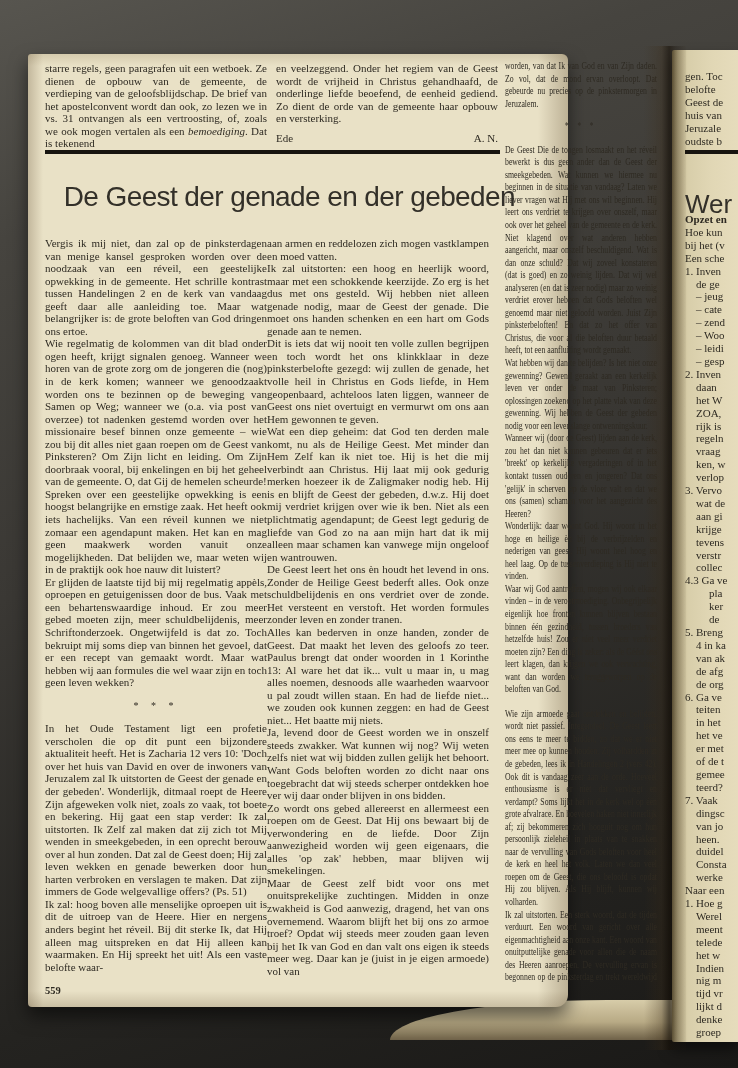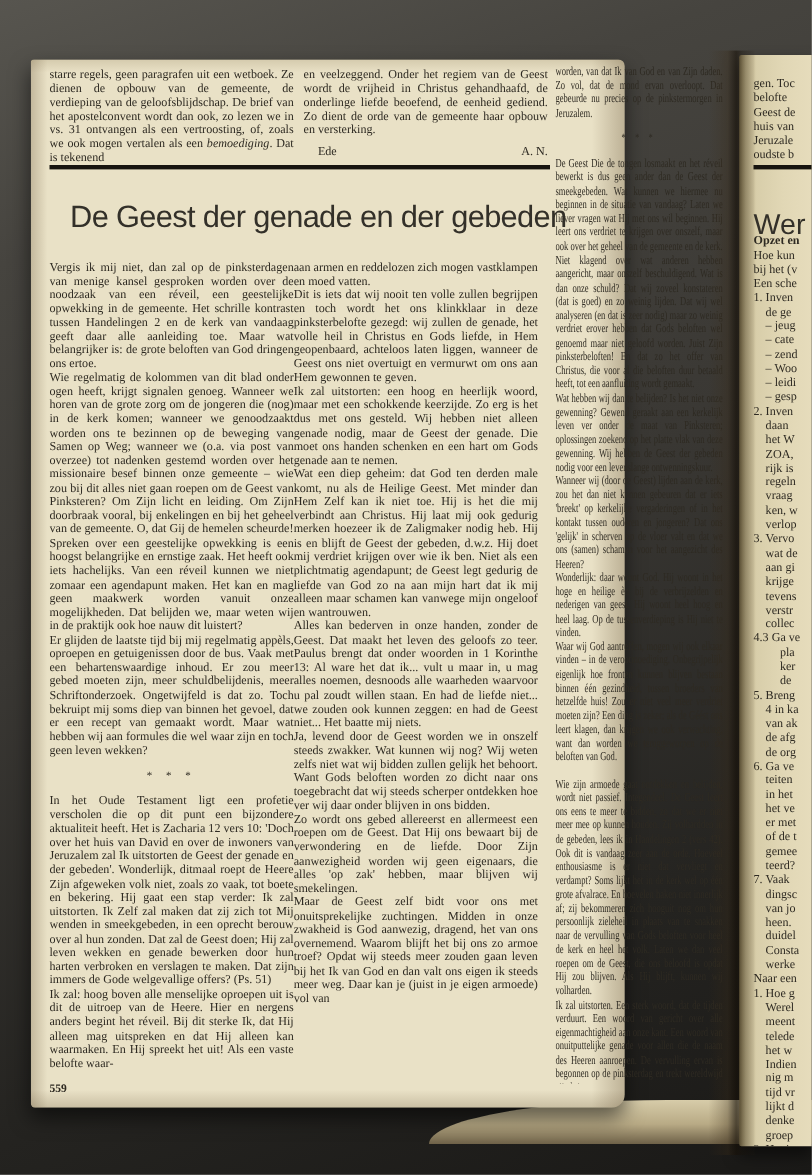--- a/index.html
+++ b/index.html
@@ -33,21 +33,21 @@
   .spine-shadow{
     position:absolute;left:644px;top:46px;width:42px;height:1004px;z-index:4;pointer-events:none;
     background:linear-gradient(90deg, rgba(59,44,24,0) 0%, rgba(59,44,24,.30) 42%, rgba(24,17,8,.58) 60%, rgba(24,17,8,.30) 74%, rgba(59,44,24,.05) 100%);
   }
   .serif{font-size:11px;line-height:12.55px;color:#2e2a22;text-align:justify;}
   .serif p{margin:0;}
   .serif p.gap{margin-top:12px;}
   .sep{text-align:center;letter-spacing:5px;font-size:10px;margin:11px 0 10px 0;color:#2e2a22;}
   .pl-top-cols{position:absolute;left:17px;top:8px;width:454px;height:88px;display:flex;gap:9px;overflow:hidden;}
   .tcol{width:222px;}
-  .sig-row{display:flex;justify-content:space-between;margin-top:7px;text-align:center;margin-left:13px;}
+  .sig-row{display:flex;justify-content:space-between;margin-top:7px;text-align:center;}
   .pl-rule{position:absolute;left:17px;top:96px;width:455px;height:4px;background:#17140f;}
   .pl-headline{
     position:absolute;left:15px;top:127px;width:472px;
     font-family:"Liberation Sans", sans-serif;font-size:28px;letter-spacing:-0.6px;
     color:#333029;white-space:nowrap;font-weight:400;text-align:right;
   }
   .pl-body{position:absolute;left:17px;top:183px;width:454px;height:746px;display:flex;gap:0;overflow:hidden;}
   .bcol{width:222px;}
   .pl-col3{position:absolute;left:477px;top:5px;width:152px;height:926px;overflow:hidden;}
   .col3-scale{width:215px;transform:scaleX(0.707);transform-origin:top left;}
@@ -94,23 +94,24 @@
         <p>Vergis ik mij niet, dan zal op de pinksterdagen van menige kansel gesproken worden over de noodzaak van een réveil, een geestelijke opwekking in de gemeente. Het schrille kontrast tussen Handelingen 2 en de kerk van vandaag geeft daar alle aanleiding toe. Maar wat belangrijker is: de grote beloften van God dringen ons ertoe.</p>
         <p>Wie regelmatig de kolommen van dit blad onder ogen heeft, krijgt signalen genoeg. Wanneer we horen van de grote zorg om de jongeren die (nog) in de kerk komen; wanneer we genoodzaakt worden ons te bezinnen op de beweging van Samen op Weg; wanneer we (o.a. via post van overzee) tot nadenken gestemd worden over het missionaire besef binnen onze gemeente – wie zou bij dit alles niet gaan roepen om de Geest van Pinksteren? Om Zijn licht en leiding. Om Zijn doorbraak vooral, bij enkelingen en bij het geheel van de gemeente. O, dat Gij de hemelen scheurde!</p>
         <p>Spreken over een geestelijke opwekking is een hoogst belangrijke en ernstige zaak. Het heeft ook iets hachelijks. Van een réveil kunnen we niet zomaar een agendapunt maken. Het kan en mag geen maakwerk worden vanuit onze mogelijkheden. Dat belijden we, maar weten wij in de praktijk ook hoe nauw dit luistert?</p>
         <p>Er glijden de laatste tijd bij mij regelmatig appèls, oproepen en getuigenissen door de bus. Vaak met een behartenswaardige inhoud. Er zou meer gebed moeten zijn, meer schuldbelijdenis, meer Schriftonderzoek. Ongetwijfeld is dat zo. Toch bekruipt mij soms diep van binnen het gevoel, dat er een recept van gemaakt wordt. Maar wat hebben wij aan formules die wel waar zijn en toch geen leven wekken?</p>
         <div class="sep">* * *</div>
         <p>In het Oude Testament ligt een profetie verscholen die op dit punt een bijzondere aktualiteit heeft. Het is Zacharia 12 vers 10: 'Doch over het huis van David en over de inwoners van Jeruzalem zal Ik uitstorten de Geest der genade en der gebeden'. Wonderlijk, ditmaal roept de Heere Zijn afgeweken volk niet, zoals zo vaak, tot boete en bekering. Hij gaat een stap verder: Ik zal uitstorten. Ik Zelf zal maken dat zij zich tot Mij wenden in smeekgebeden, in een oprecht berouw over al hun zonden. Dat zal de Geest doen; Hij zal leven wekken en genade bewerken door hun harten verbroken en verslagen te maken. Dat zijn immers de Gode welgevallige offers? (Ps. 51)</p>
         <p>Ik zal: hoog boven alle menselijke oproepen uit is dit de uitroep van de Heere. Hier en nergens anders begint het réveil. Bij dit sterke Ik, dat Hij alleen mag uitspreken en dat Hij alleen kan waarmaken. En Hij spreekt het uit! Als een vaste belofte waar-</p>
       </div>
     <div class="bcol serif">
         <p>aan armen en reddelozen zich mogen vastklampen en moed vatten.</p>
+        <p>Ik zal uitstorten: een hoog en heerlijk woord, maar met een schokkende keerzijde. Zo erg is het dus met ons gesteld. Wij hebben niet alleen genade nodig, maar de Geest der genade. Die moet ons handen schenken en een hart om Gods genade aan te nemen.</p>
         <p>Dit is iets dat wij nooit ten volle zullen begrijpen en toch wordt het ons klinkklaar in deze pinksterbelofte gezegd: wij zullen de genade, het volle heil in Christus en Gods liefde, in Hem geopenbaard, achteloos laten liggen, wanneer de Geest ons niet overtuigt en vermurwt om ons aan Hem gewonnen te geven.</p>
-        <p>Ik zal uitstorten: een hoog en heerlijk woord, maar met een schokkende keerzijde. Zo erg is het dus met ons gesteld. Wij hebben niet alleen genade nodig, maar de Geest der genade. Die moet ons handen schenken en een hart om Gods genade aan te nemen.</p>
         <p>Wat een diep geheim: dat God ten derden male komt, nu als de Heilige Geest. Met minder dan Hem Zelf kan ik niet toe. Hij is het die mij verbindt aan Christus. Hij laat mij ook gedurig merken hoezeer ik de Zaligmaker nodig heb. Hij is en blijft de Geest der gebeden, d.w.z. Hij doet mij verdriet krijgen over wie ik ben. Niet als een plichtmatig agendapunt; de Geest legt gedurig de liefde van God zo na aan mijn hart dat ik mij alleen maar schamen kan vanwege mijn ongeloof en wantrouwen.</p>
+        <p>De Geest leert het ons èn houdt het levend in ons. Zonder de Heilige Geest bederft alles. Ook onze schuldbelijdenis en ons verdriet over de zonde. Het versteent en verstoft. Het worden formules zonder leven en zonder tranen.</p>
         <p>Alles kan bederven in onze handen, zonder de Geest. Dat maakt het leven des geloofs zo teer. Paulus brengt dat onder woorden in 1 Korinthe 13: Al ware het dat ik... vult u maar in, u mag alles noemen, desnoods alle waarheden waarvoor u pal zoudt willen staan. En had de liefde niet... we zouden ook kunnen zeggen: en had de Geest niet... Het baatte mij niets.</p>
         <p>Ja, levend door de Geest worden we in onszelf steeds zwakker. Wat kunnen wij nog? Wij weten zelfs niet wat wij bidden zullen gelijk het behoort. Want Gods beloften worden zo dicht naar ons toegebracht dat wij steeds scherper ontdekken hoe ver wij daar onder blijven in ons bidden.</p>
         <p>Zo wordt ons gebed allereerst en allermeest een roepen om de Geest. Dat Hij ons bewaart bij de verwondering en de liefde. Door Zijn aanwezigheid worden wij geen eigenaars, die alles 'op zak' hebben, maar blijven wij smekelingen.</p>
         <p>Maar de Geest zelf bidt voor ons met onuitsprekelijke zuchtingen. Midden in onze zwakheid is God aanwezig, dragend, het van ons overnemend. Waarom blijft het bij ons zo armoe troef? Opdat wij steeds meer zouden gaan leven bij het Ik van God en dan valt ons eigen ik steeds meer weg. Daar kan je (juist in je eigen armoede) vol van</p>
       </div>
   </div>
 
   <div class="pl-col3">
     <div class="col3-scale serif">
         <p>worden, van dat Ik van God en van Zijn daden. Zo vol, dat de mond ervan overloopt. Dat gebeurde nu precies op de pinkstermorgen in Jeruzalem.</p>

